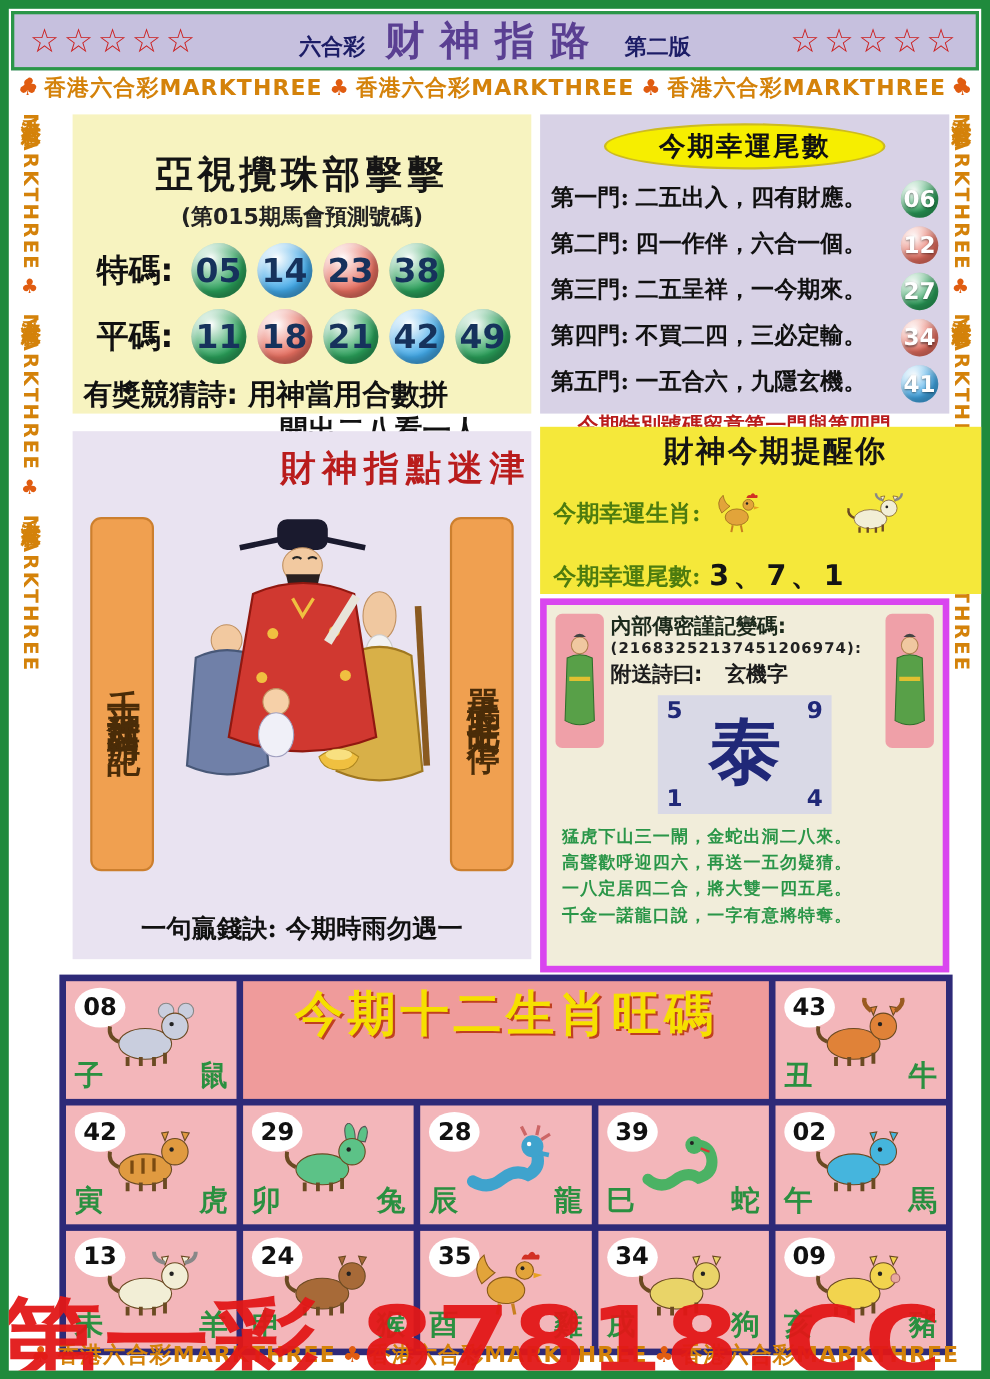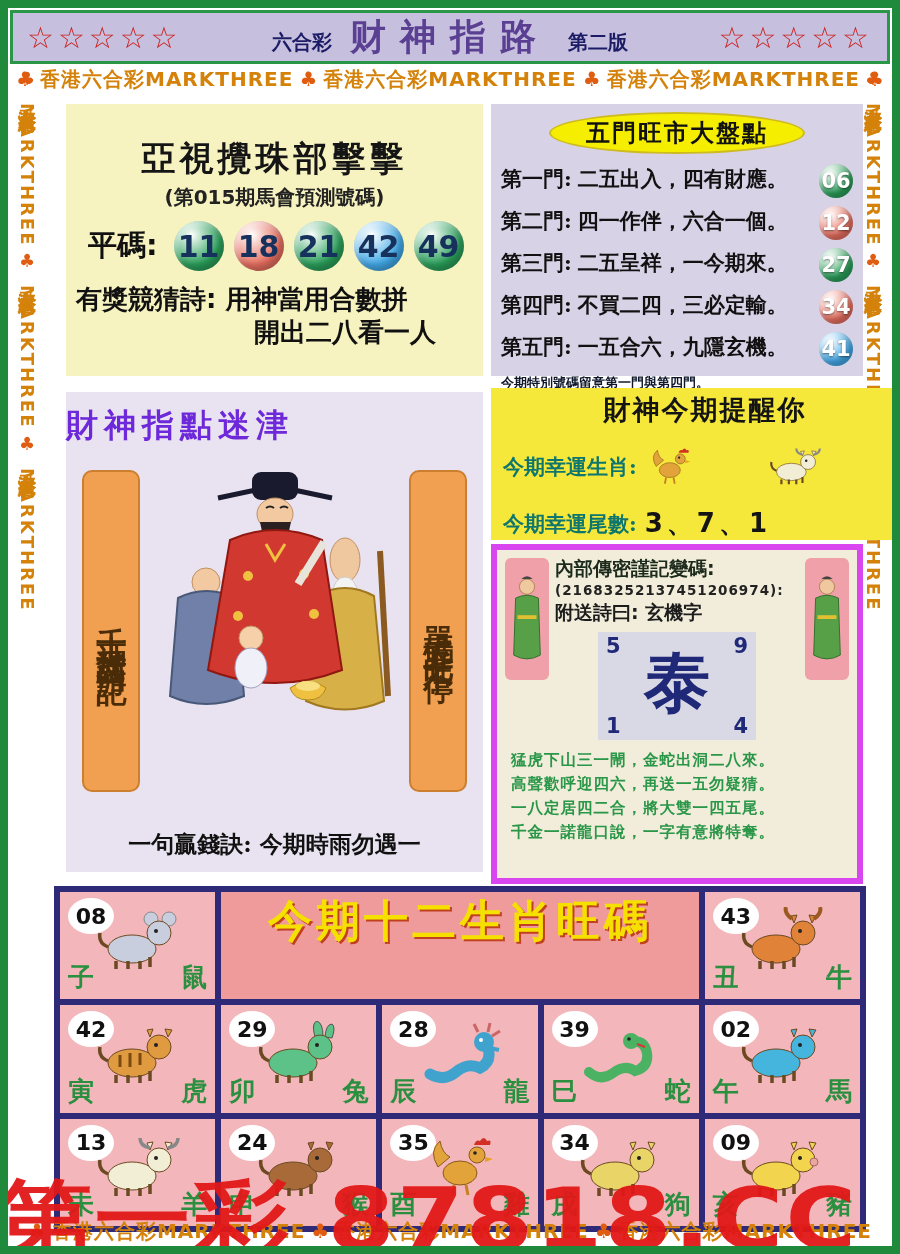--- a/index.html
+++ b/index.html
@@ -34,35 +34,35 @@
   .numrow{display:flex;align-items:center;gap:10px;margin-top:10px;padding-left:12px;}
   .numrow .lbl{font-size:29px;font-weight:bold;color:#111;margin-right:6px;white-space:nowrap;}
   .tl-poem{margin-top:12px;font-size:26px;font-weight:bold;color:#111;line-height:1.25;}
   .tl-poem .l2{padding-left:178px;}
   
   .box-tr{position:absolute;left:483px;top:96px;width:372px;height:272px;background:#d8d2e6;padding:6px 10px;box-sizing:border-box;}
   .oval{width:252px;height:38px;margin:2px auto 6px auto;background:#f6ee00;border:2px solid #cdbb20;border-radius:50%;display:flex;align-items:center;justify-content:center;font-size:24px;font-weight:bold;color:#111;letter-spacing:2px;}
   .gate{display:flex;align-items:center;gap:6px;margin-top:4px;}
   .gate .gl{font-size:21px;font-weight:bold;color:#111;white-space:nowrap;font-family:"DejaVu Serif",serif;}
   .gate .gt{font-size:21px;font-weight:bold;color:#111;white-space:nowrap;flex:1;font-family:"DejaVu Serif",serif;}
-  .tr-foot{margin-top:8px;font-size:13px;font-weight:bold;color:#0f172a;font-family:"DejaVu Serif",serif;}
+  .tr-foot{margin-top:8px;text-align:center;font-size:19px;font-weight:bold;color:#b91c1c;font-family:"DejaVu Serif",serif;}
   
   .box-ml{position:absolute;left:58px;top:384px;width:417px;height:480px;background:#e9e3f1;box-sizing:border-box;}
-  .box-ml .t{margin-top:12px;text-align:left;font-size:32px;font-weight:bold;color:#6d28d9;letter-spacing:6px;font-family:Liberation Mono, monospace;}
+  .box-ml .t{margin-top:12px;text-align:right;font-size:32px;font-weight:bold;color:#b91c1c;letter-spacing:6px;font-family:Liberation Mono, monospace;}
   .scroll{position:absolute;top:78px;width:54px;height:318px;background:#f0a050;border:2px solid #cc7f2e;border-radius:10px;display:flex;align-items:center;justify-content:center;}
   .scroll.leftS{left:16px;}
   .scroll.rightS{right:16px;}
   .scroll span{writing-mode:vertical-rl;text-orientation:upright;font-size:30px;font-weight:bold;color:#4a2c08;letter-spacing:8px;font-family:"DejaVu Serif",serif;}
   .deity{position:absolute;left:82px;top:64px;width:252px;height:350px;}
   .ml-bottom{position:absolute;left:0;right:0;bottom:12px;text-align:center;font-size:23px;font-weight:bold;color:#111;font-family:"DejaVu Serif",serif;}
   
   .box-rem{position:absolute;left:483px;top:380px;width:428px;height:152px;background:#f5e83a;padding:4px 12px;box-sizing:border-box;}
   .box-rem .t{text-align:center;font-size:27px;font-weight:bold;color:#141414;letter-spacing:2px;}
   .remrow{display:flex;align-items:center;gap:8px;margin-top:4px;}
-  .remrow .lbl{font-size:21px;font-weight:bold;color:#0f766e;white-space:nowrap;font-family:"DejaVu Serif",serif;}
+  .remrow .lbl{font-size:21px;font-weight:bold;color:#4d7c0f;white-space:nowrap;font-family:"DejaVu Serif",serif;}
   .remrow .val{font-size:26px;font-weight:bold;color:#141414;letter-spacing:4px;}
   
   .box-sec{position:absolute;left:483px;top:536px;width:372px;height:340px;background:#f1edda;border:6px solid #d946ef;box-sizing:border-box;}
   .pinkcard{position:absolute;top:8px;width:44px;height:122px;background:#efa0a8;border-radius:6px;display:flex;align-items:center;justify-content:center;}
   .pinkcard.L{left:8px;}
   .pinkcard.R{right:8px;}
   .sec-head{margin:6px 58px 0 58px;}
   .sec-l1{font-size:19px;font-weight:bold;color:#1c2a1c;}
   .sec-l2{font-size:13.5px;font-weight:bold;color:#222;letter-spacing:1px;}
   .sec-l3{font-size:19px;font-weight:bold;color:#1c1c1c;margin-top:2px;}
@@ -124,35 +124,42 @@
     <span class="clv">♣</span>
     <span class="txt">香港六合彩MARKTHREE</span>
     <span class="clv">♣</span>
     <span class="txt">香港六合彩MARKTHREE</span>
   </div>
 
   <div class="box-tl">
     <div class="t">亞視攪珠部擊擊</div>
     <div class="st">(第015期馬會預測號碼)</div>
     <div class="numrow">
+      <span class="lbl">特碼:</span>
+      <span class="ball big" style="background: radial-gradient(circle at 35% 28%, rgb(255, 255, 255) 0%, rgb(42, 160, 90) 62%, rgb(42, 160, 90) 100%);">05</span>
+      <span class="ball big" style="background: radial-gradient(circle at 35% 28%, rgb(255, 255, 255) 0%, rgb(66, 169, 232) 62%, rgb(66, 169, 232) 100%);">14</span>
+      <span class="ball big" style="background: radial-gradient(circle at 35% 28%, rgb(255, 255, 255) 0%, rgb(232, 111, 96) 62%, rgb(232, 111, 96) 100%);">23</span>
+      <span class="ball big" style="background: radial-gradient(circle at 35% 28%, rgb(255, 255, 255) 0%, rgb(42, 160, 90) 62%, rgb(42, 160, 90) 100%);">38</span>
+    </div>
+    <div class="numrow">
       <span class="lbl">平碼:</span>
       <span class="ball big" style="background: radial-gradient(circle at 35% 28%, rgb(255, 255, 255) 0%, rgb(42, 160, 90) 62%, rgb(42, 160, 90) 100%);">11</span>
       <span class="ball big" style="background: radial-gradient(circle at 35% 28%, rgb(255, 255, 255) 0%, rgb(232, 111, 96) 62%, rgb(232, 111, 96) 100%);">18</span>
       <span class="ball big" style="background: radial-gradient(circle at 35% 28%, rgb(255, 255, 255) 0%, rgb(42, 160, 90) 62%, rgb(42, 160, 90) 100%);">21</span>
       <span class="ball big" style="background: radial-gradient(circle at 35% 28%, rgb(255, 255, 255) 0%, rgb(66, 169, 232) 62%, rgb(66, 169, 232) 100%);">42</span>
       <span class="ball big" style="background: radial-gradient(circle at 35% 28%, rgb(255, 255, 255) 0%, rgb(42, 160, 90) 62%, rgb(42, 160, 90) 100%);">49</span>
     </div>
     <div class="tl-poem">
       <div><span>有獎競猜詩:</span> <span>用神當用合數拼</span></div>
       <div class="l2">開出二八看一人</div>
     </div>
   </div>
 
   <div class="box-tr">
-    <div class="oval">五門旺市大盤點</div>
+    <div class="oval">今期幸運尾數</div>
     <div class="gate">
       <span class="gl">第一門:</span>
       <span class="gt">二五出入，四有財應。</span>
       <span class="ball gate" style="background: radial-gradient(circle at 35% 28%, rgb(255, 255, 255) 0%, rgb(42, 160, 90) 62%, rgb(42, 160, 90) 100%);">06</span>
     </div>
     <div class="gate">
       <span class="gl">第二門:</span>
       <span class="gt">四一作伴，六合一個。</span>
       <span class="ball gate" style="background: radial-gradient(circle at 35% 28%, rgb(255, 255, 255) 0%, rgb(232, 111, 96) 62%, rgb(232, 111, 96) 100%);">12</span>
     </div>
@@ -269,21 +276,21 @@
         <path d="M14 8 q6-6 12 0" fill="#444"></path>
         <path d="M8 28 Q20 22 32 28 L34 88 Q20 96 6 88 Z" fill="#58a048" stroke="#2e6e2a"></path>
         <path d="M10 48 h20" stroke="#e0c030" stroke-width="4"></path>
       </svg>
     </div>
     <div class="sec-head">
       <div class="sec-l1">內部傳密謹記變碼:</div>
       <div class="sec-l2">(21683252137451206974):</div>
       <div class="sec-l3">
         <span>附送詩曰:</span>
-        <span style="">玄機字</span>
+        <span style="margin-left:14px;">玄機字</span>
       </div>
     </div>
     <div class="tai">
       <span class="c tl">5</span>
       <span class="c tr">9</span>
       <span class="c bl">1</span>
       <span class="c br">4</span>
       <span class="ch">泰</span>
     </div>
     <div class="verses">

